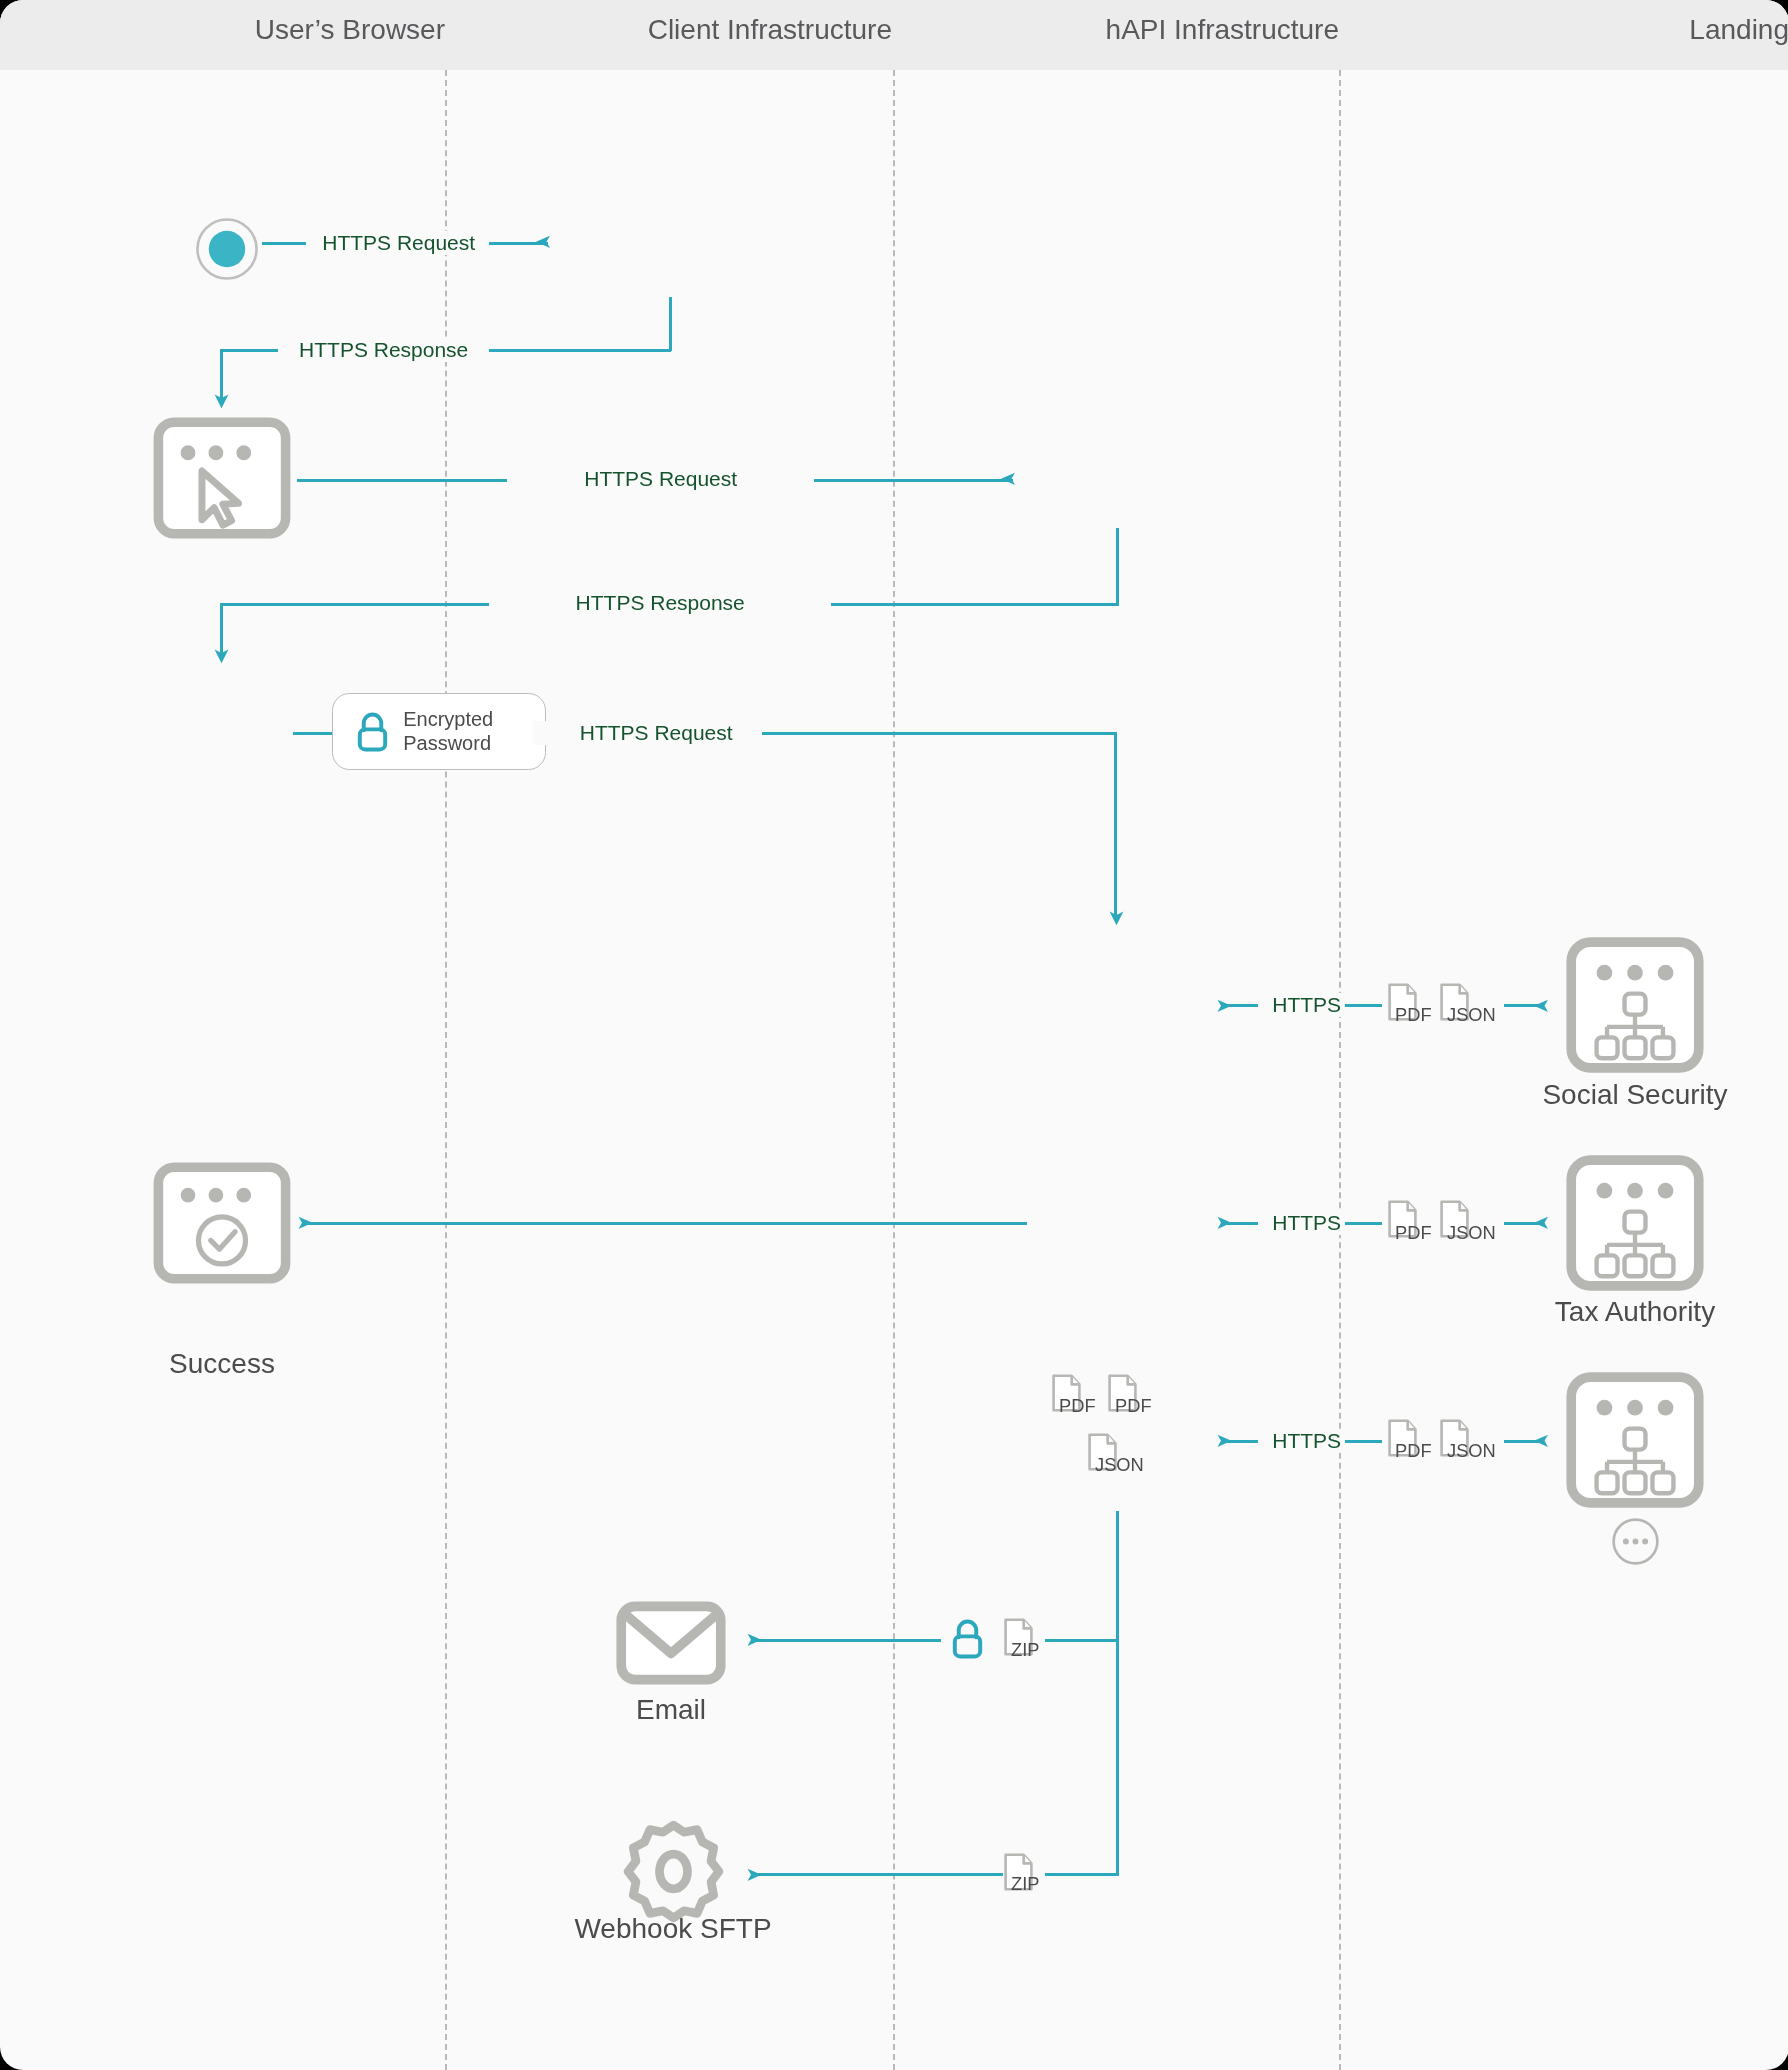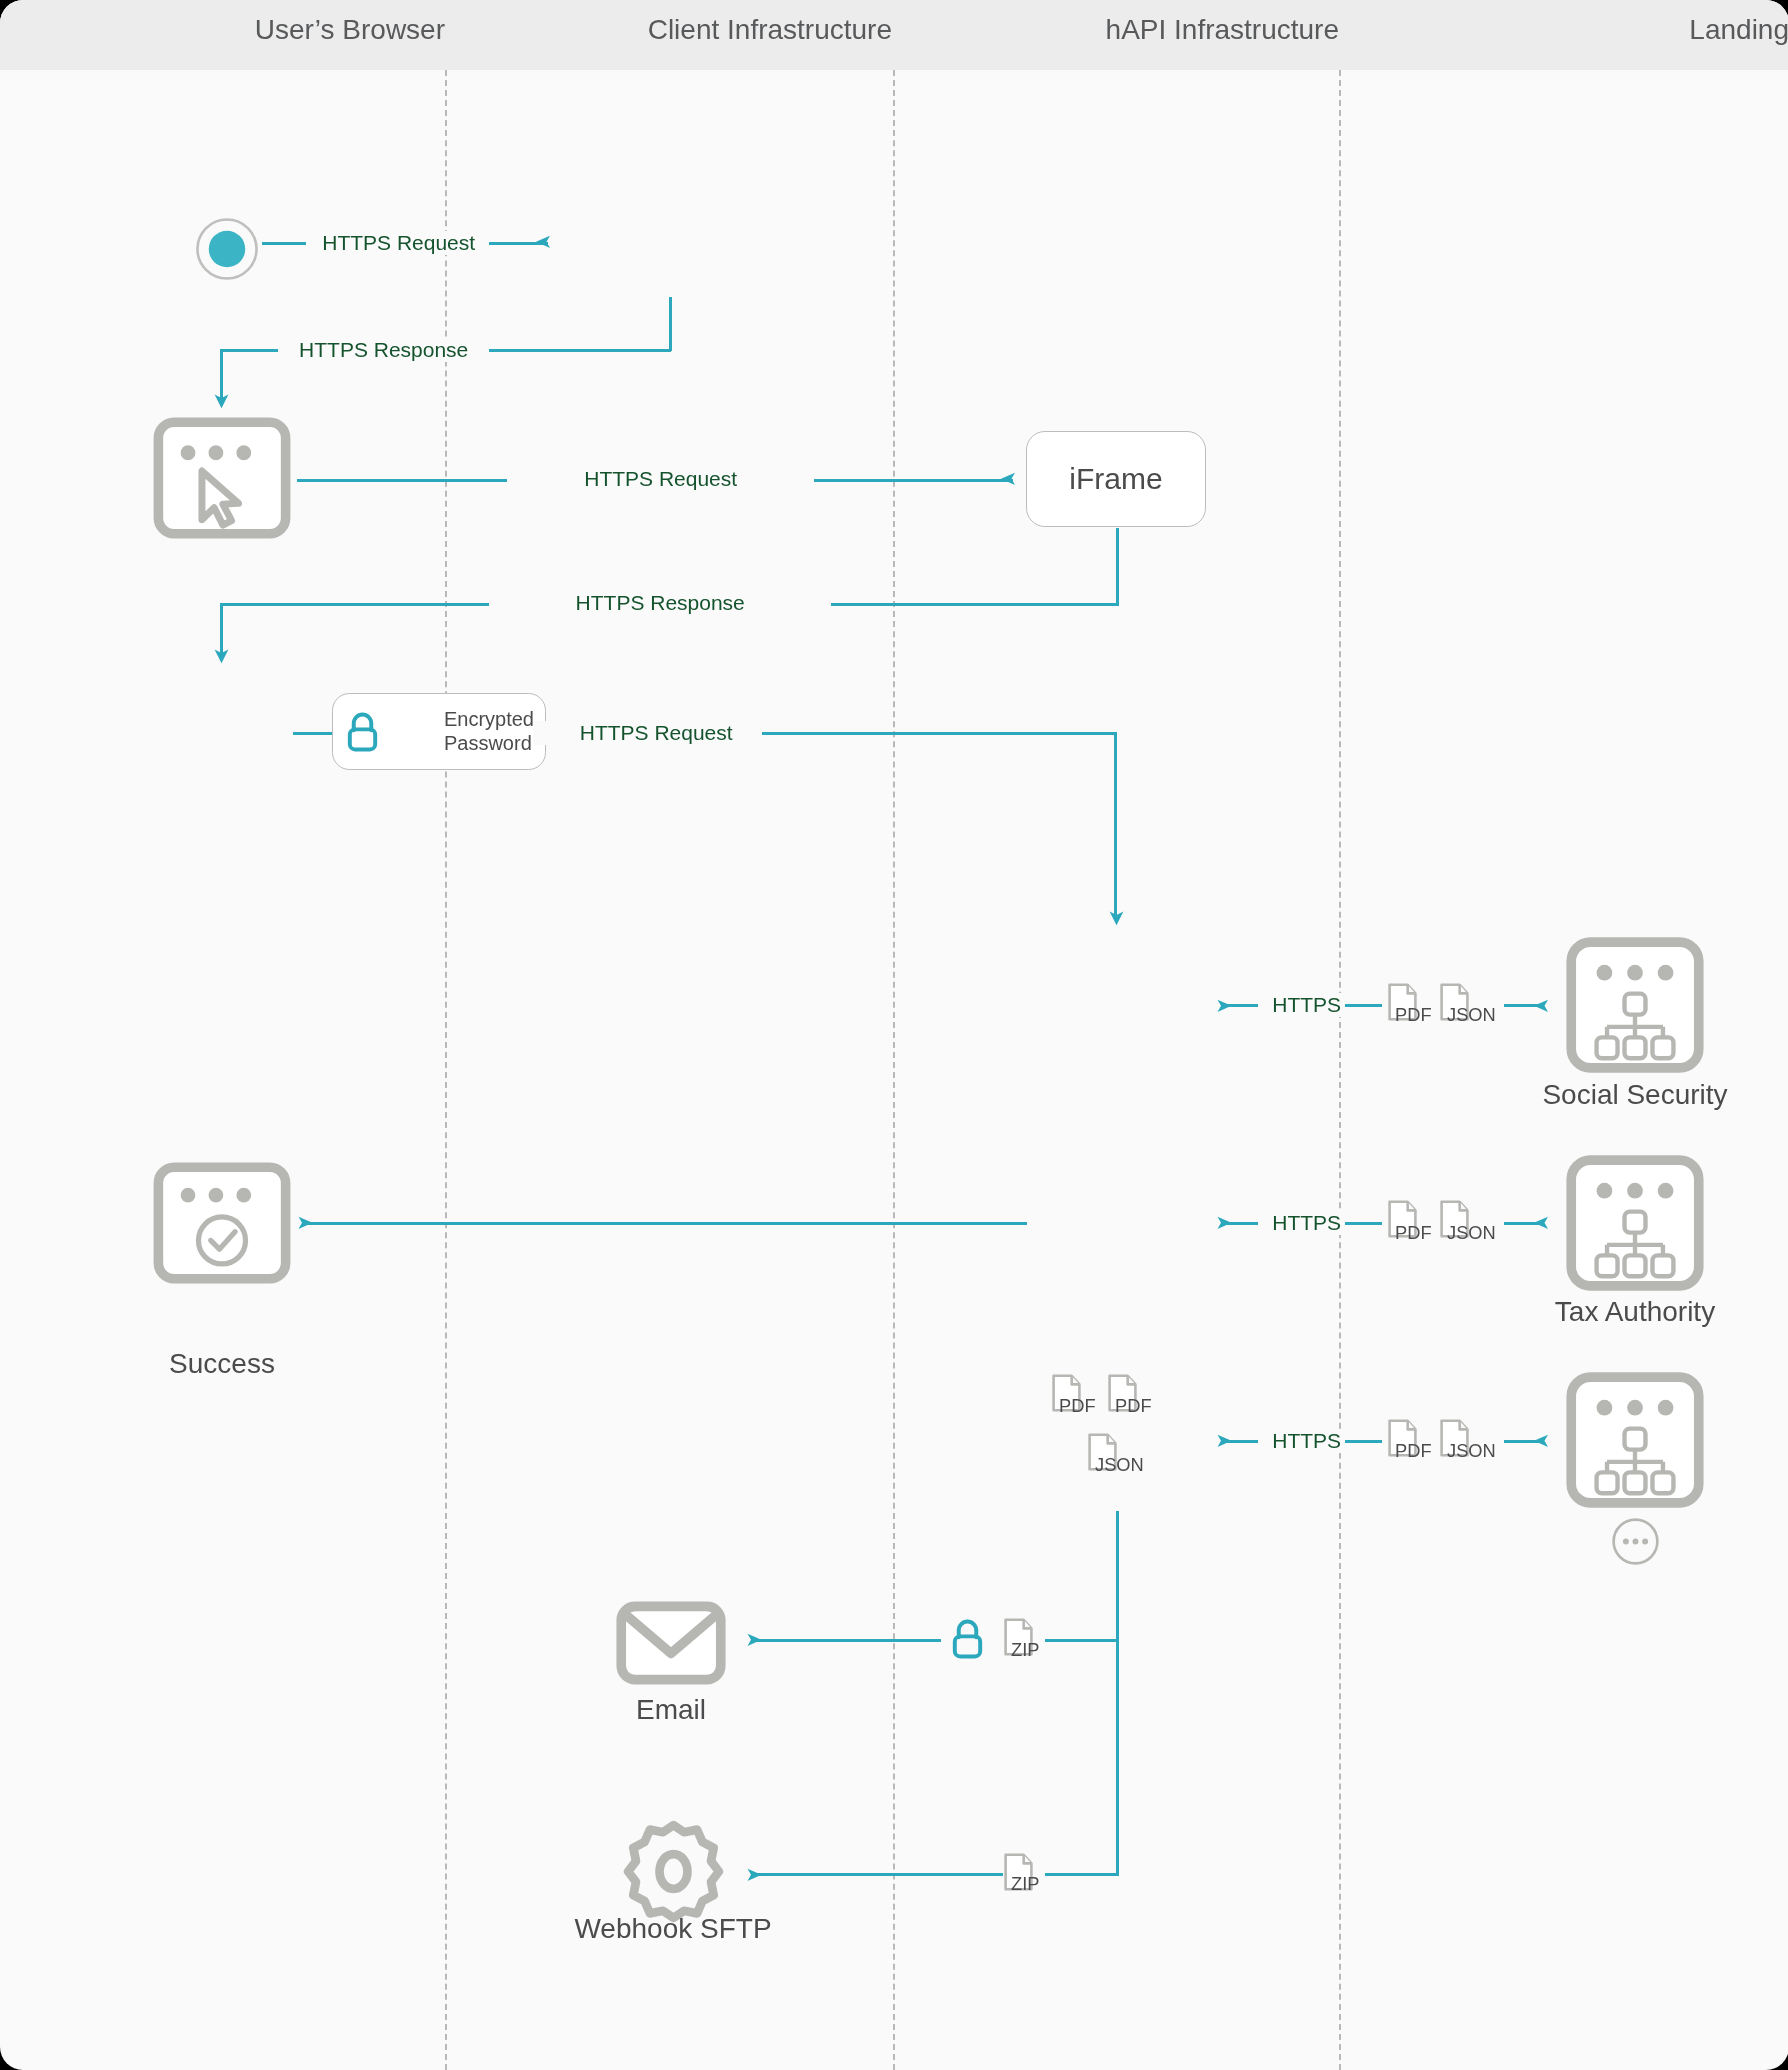--- a/index.html
+++ b/index.html
@@ -47,23 +47,23 @@
     box-sizing:border-box;
     display:flex;align-items:center;justify-content:center;
     font-size:30px;color:#4b4b4d;
   }
   .pillbox{
     position:absolute;
     background:#fff;
     border:1.7px solid #bcbcbc;
     border-radius:17.5px;
     box-sizing:border-box;
-    display:flex;align-items:center;justify-content:space-between;
+    display:flex;align-items:center;justify-content:flex-start;
     gap:12.2px;
-    padding:0 11px;
+    padding:0 21px;
   }
   .pill-text{font-size:20px;color:#4b4b4d;line-height:1.18;}
   .ln{position:absolute;background:#2ba8bc;}
   .lnh{height:2.6px;}
   .lnv{width:2.6px;}
   svg{display:block;overflow:visible;}
   .file-lbl{
     position:absolute;font-size:18.3px;color:#4b4b4d;white-space:nowrap;
   }
   .filewrap{position:absolute;}
@@ -124,23 +124,20 @@
   </div>
 
   <div class="ln lnh" style="left:297px;top:479px;width:716px;"></div>
   <div class="edge-label" style="left:507px;top:467px;width:297px;">HTTPS Request</div>
   <div class="filewrap" style="left:1001px;top:470px;">
     <svg width="17.5" height="17.5" viewBox="0 0 20 20">
         <path d="M0 10 L16 3 L12 10 L16 17 Z" fill="#2ba8bc"></path>
       </svg>
   </div>
 
-  <div class="rbox" style="left:1026px;top:431px;width:180px;height:96px;">
-    <span>iFrame</span>
-  </div>
 
   <div class="ln lnv" style="left:1116px;top:528px;width:2.6px;height:76px;"></div>
   <div class="ln lnh" style="left:220px;top:603px;width:899px;"></div>
   <div class="edge-label" style="left:489px;top:591px;width:332px;">HTTPS Response</div>
   <div class="ln lnv" style="left:220px;top:603px;width:2.6px;height:56px;"></div>
   <div class="filewrap" style="left:212px;top:646px;">
     <svg width="19" height="19" viewBox="0 0 22 22">
         <path d="M11 20 L3 4 L11 8 L19 4 Z" fill="#2ba8bc"></path>
       </svg>
   </div>

